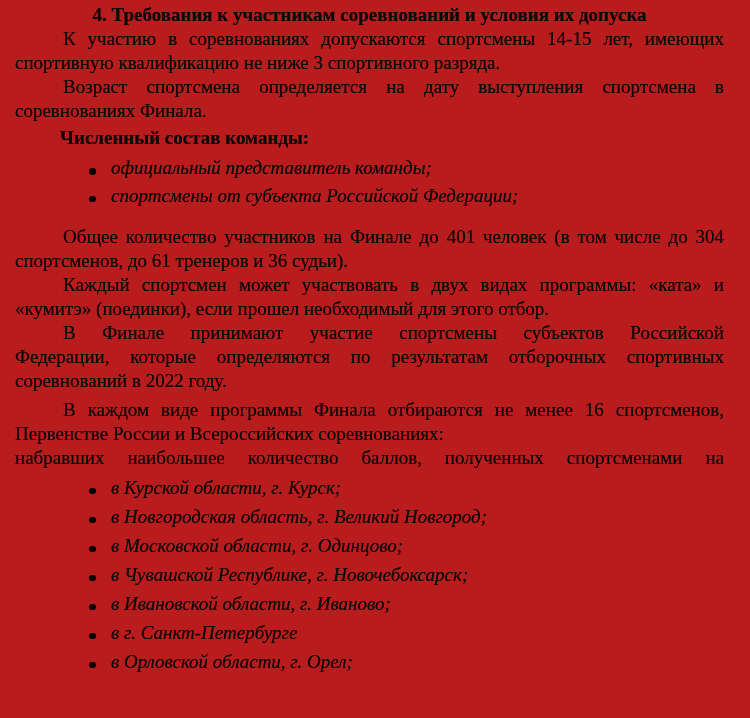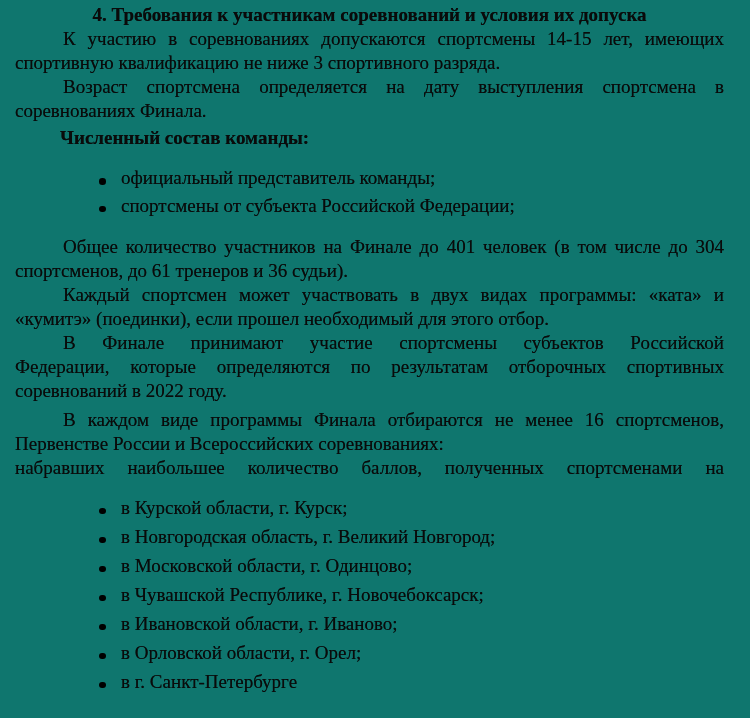--- a/index.html
+++ b/index.html
@@ -7,21 +7,21 @@
 
   .doc {
     box-sizing: border-box;
     width: 750px;
     height: 718px;
     padding: 3px 26px 0 15px;
     font-family: "Liberation Serif", "DejaVu Serif", serif;
     font-size: 19px;
     line-height: 24px;
     color: #0a0a0a;
-    background: #0f766e;
+    background: #b91c1c;
     text-shadow: 0 0 0.4px rgba(0,0,0,0.6);
     overflow: hidden;
   }
 
   .heading {
     font-weight: bold;
     text-align: center;
     white-space: nowrap;
   }
 
@@ -30,21 +30,21 @@
   .jl { text-align: justify; text-align-last: justify; }
   .ind { text-indent: 48px; }
 
   .subhead {
     font-weight: bold;
     padding-left: 45px;
     margin-top: 3px;
     white-space: nowrap;
   }
 
-  ul.blist { list-style: none; margin: 16px; padding: 0; }
+  ul.blist { list-style: none; margin: 6px; padding: 0; font-style: italic; }
   ul.blist li {
     position: relative;
     padding-left: 90px;
     white-space: nowrap;
   }
   .list1 li { margin-bottom: 3.5px; }
   .list2 { margin-top: 9px; }
   .list2 li { margin-bottom: 5px; }
 
   .bullet {
@@ -128,21 +128,21 @@
     <li>
       <span class="bullet"></span>
       <span>в Чувашской Республике, г. Новочебоксарск;</span>
     </li>
     <li>
       <span class="bullet"></span>
       <span>в Ивановской области, г. Иваново;</span>
     </li>
     <li>
       <span class="bullet"></span>
-      <span>в Орловской области, г. Орел;</span>
+      <span>в г. Санкт-Петербурге</span>
     </li>
     <li>
       <span class="bullet"></span>
-      <span>в г. Санкт-Петербурге</span>
+      <span>в Орловской области, г. Орел;</span>
     </li>
   </ul>
 
 </div>
 
 </body></html>

